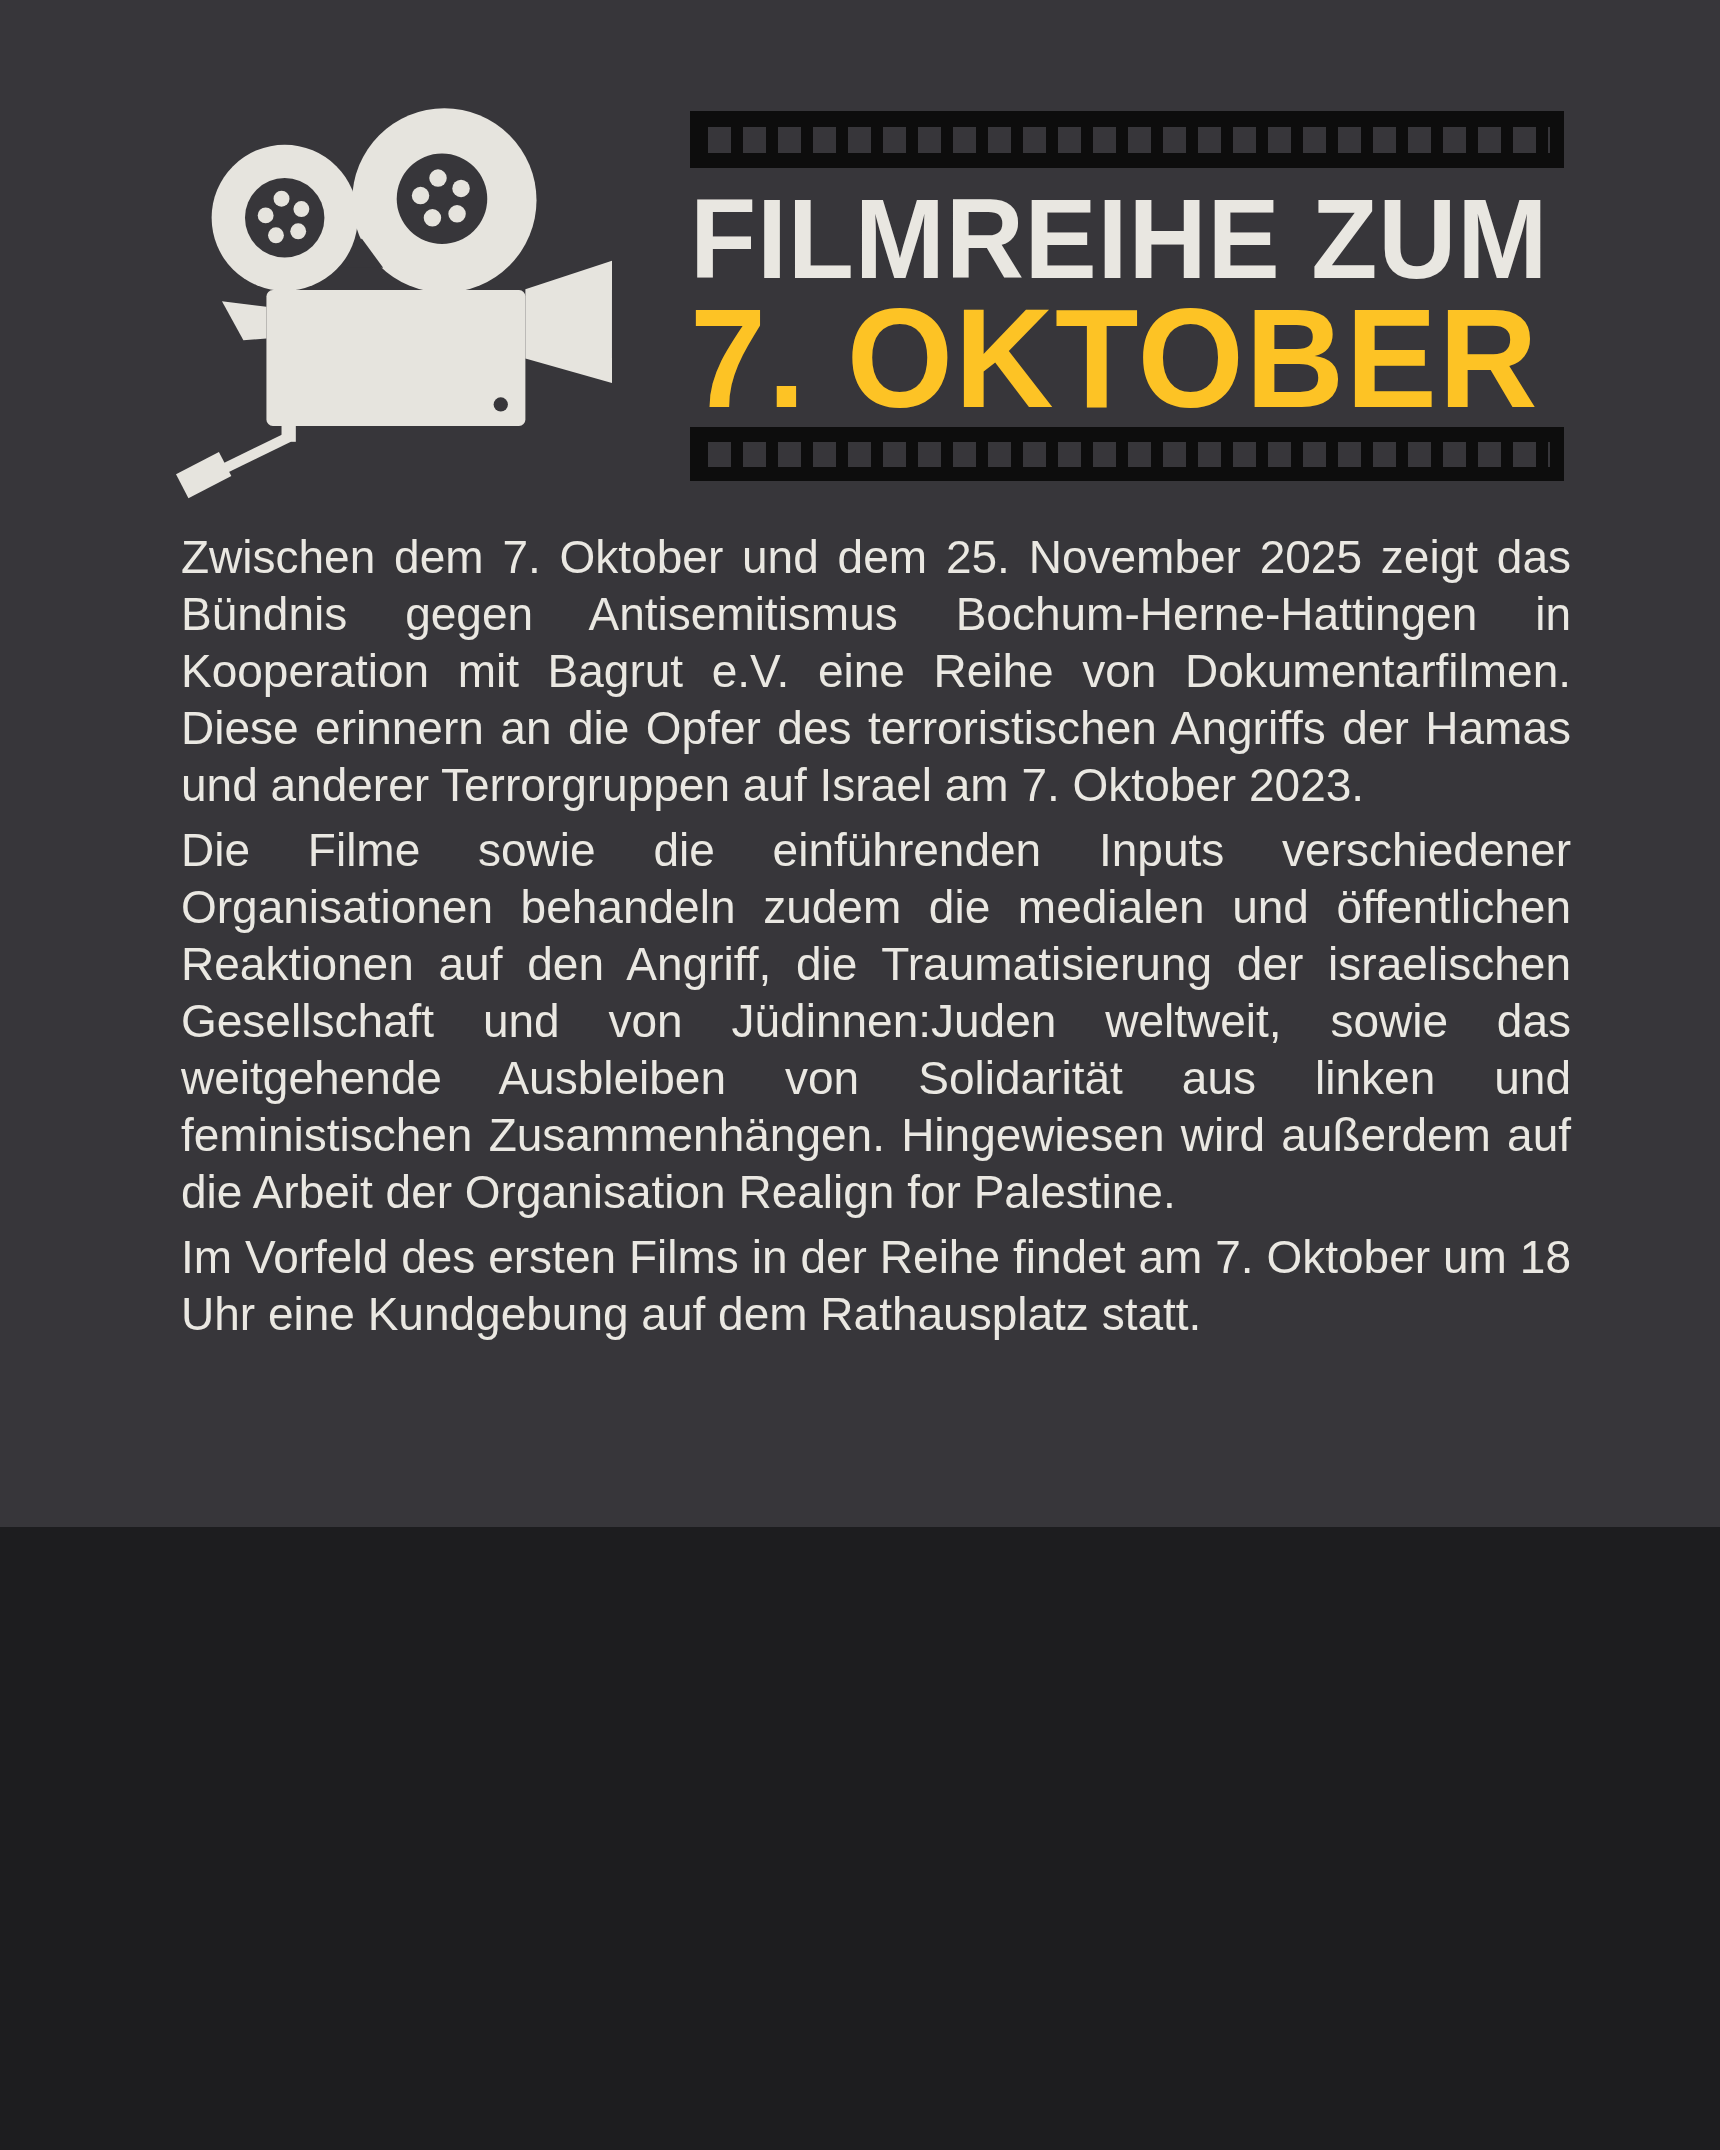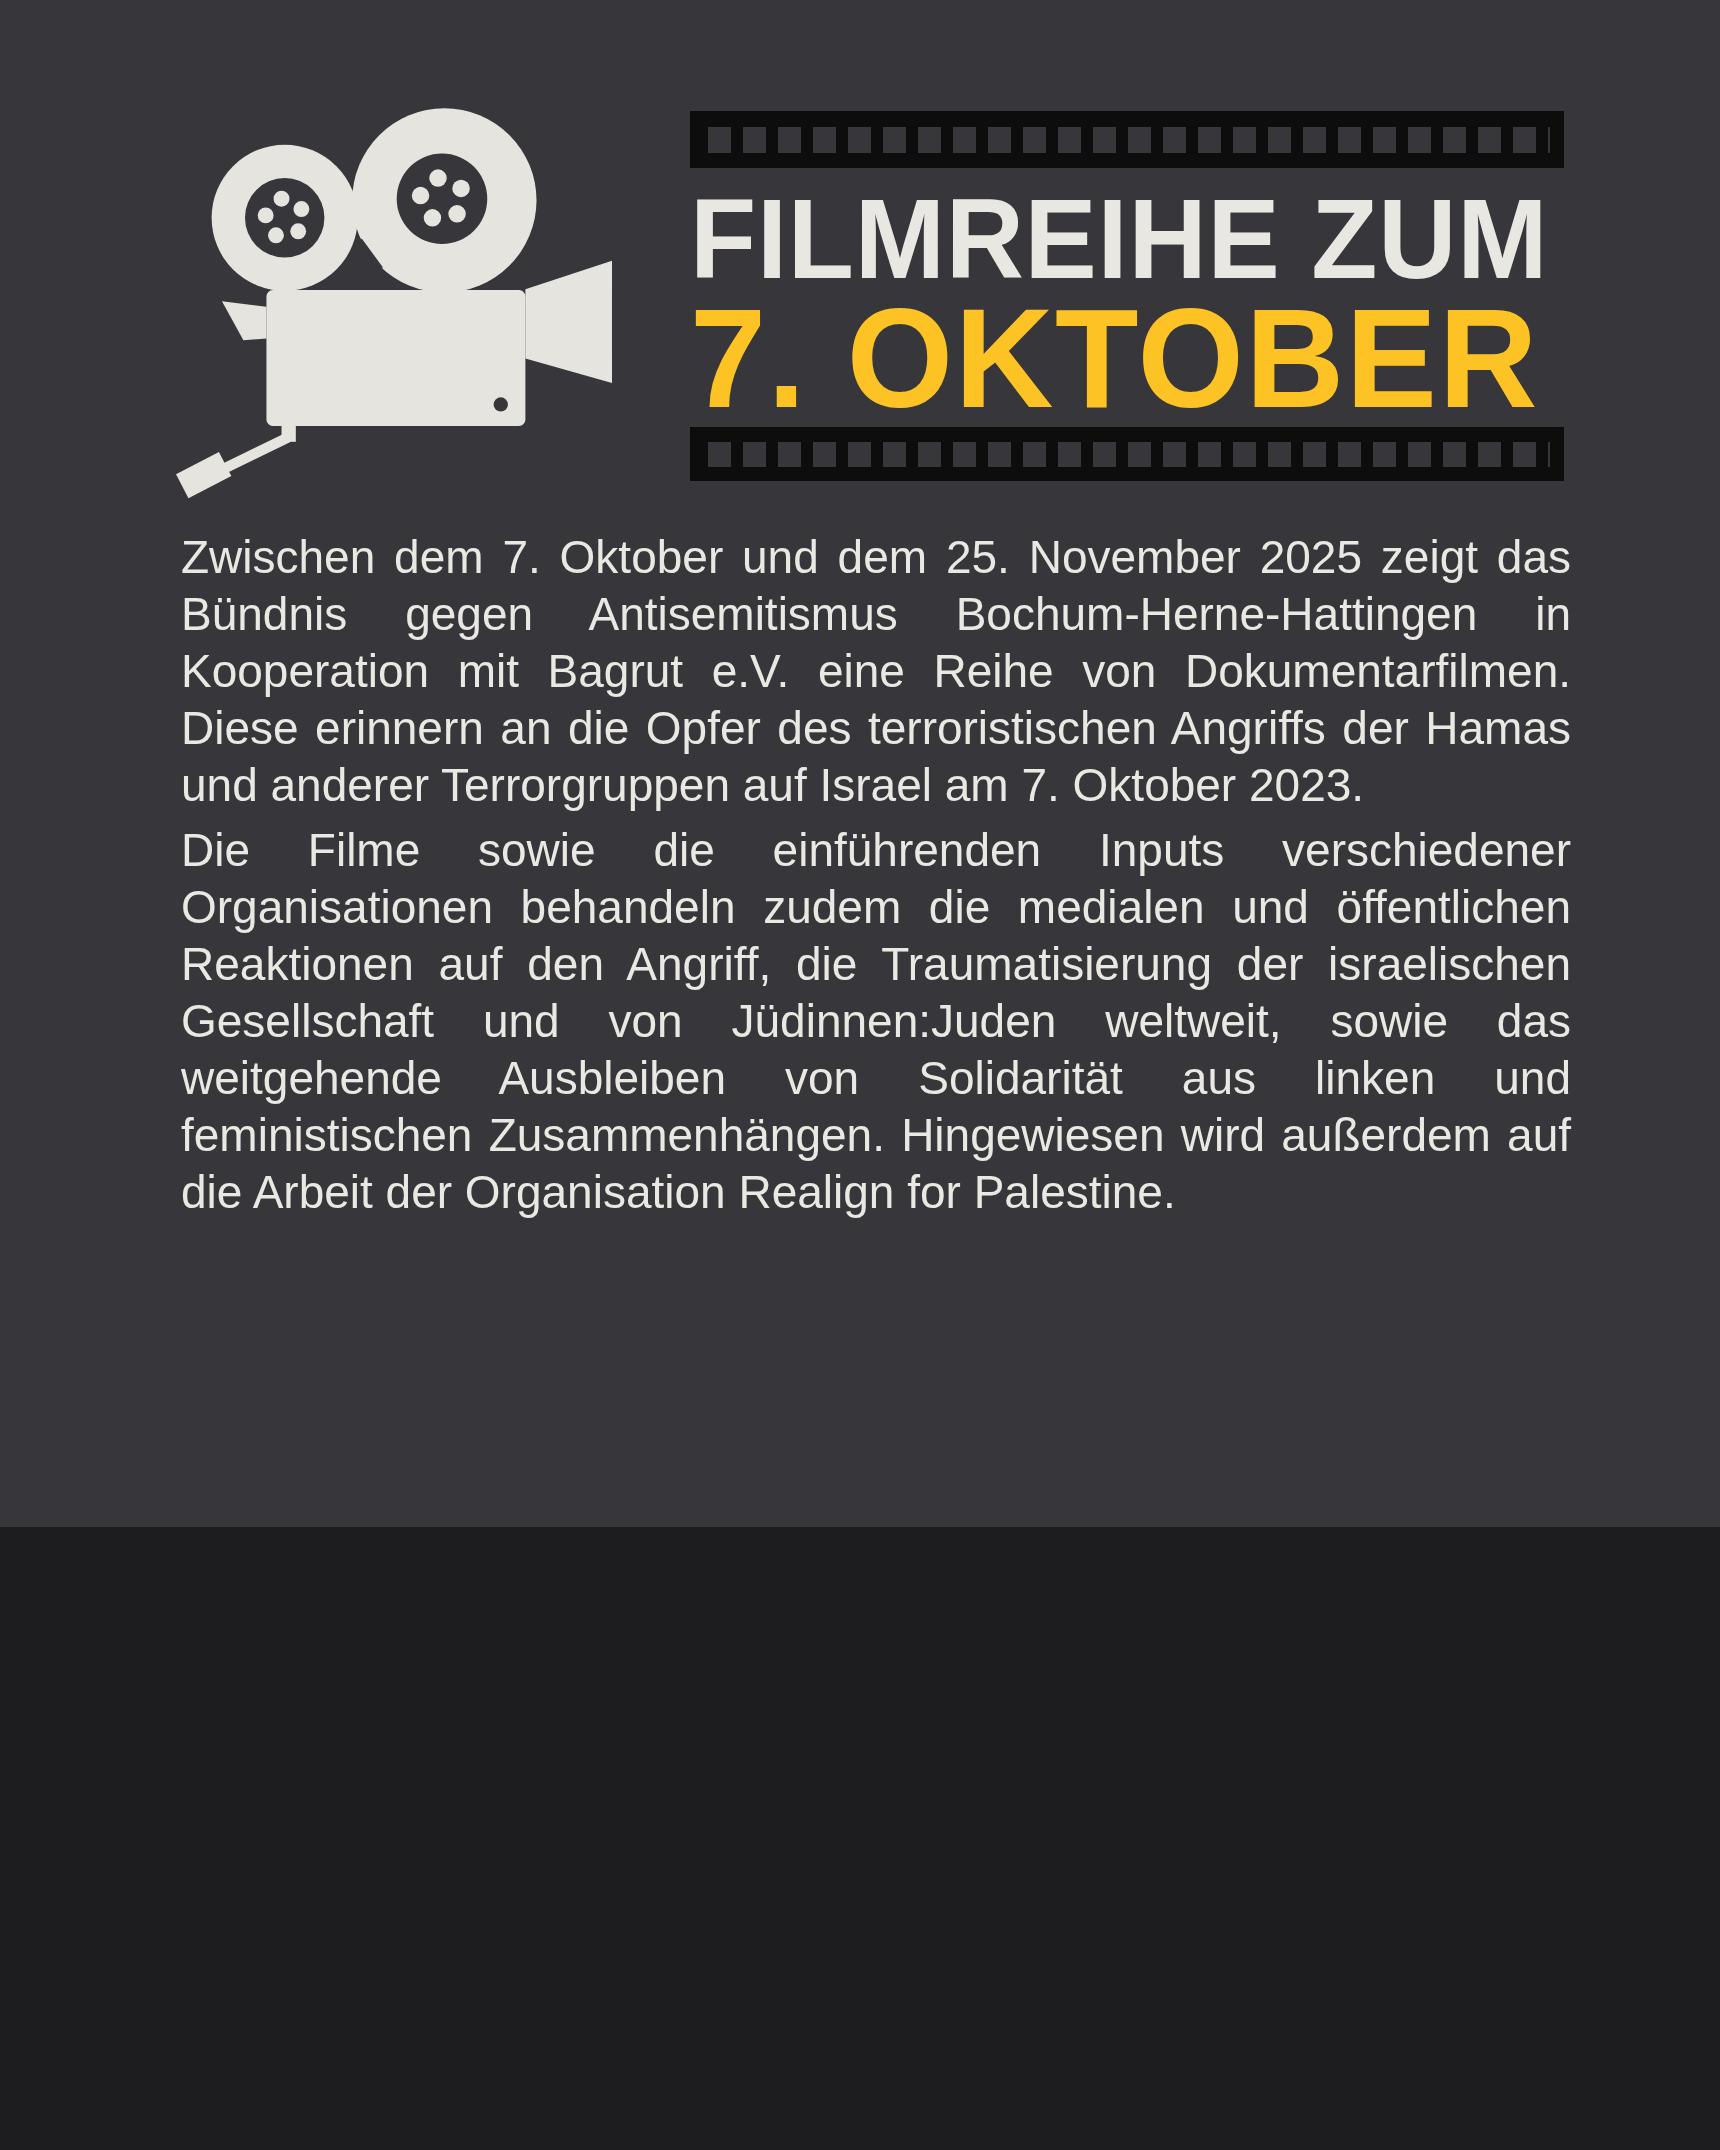--- a/index.html
+++ b/index.html
@@ -86,20 +86,21 @@
   </svg>
 
   <div class="strip strip-top"></div>
   <h1 class="title-line t1">FILMREIHE ZUM</h1>
   <h1 class="title-line t2">7. OKTOBER</h1>
   <div class="strip strip-bottom"></div>
 
   <div class="body-text">
     <p>Zwischen dem 7. Oktober und dem 25. November 2025 zeigt das Bündnis gegen Antisemitismus Bochum-Herne-Hattingen in Kooperation mit Bagrut e.V. eine Reihe von Dokumentarfilmen. Diese erinnern an die Opfer des terroristischen Angriffs der Hamas und anderer Terrorgruppen auf Israel am 7. Oktober 2023.</p>
     <p>Die Filme sowie die einführenden Inputs verschiedener Organisationen behandeln zudem die medialen und öffentlichen Reaktionen auf den Angriff, die Traumatisierung der israelischen Gesellschaft und von Jüdinnen:Juden weltweit, sowie das weitgehende Ausbleiben von Solidarität aus linken und feministischen Zusammenhängen. Hingewiesen wird außerdem auf die Arbeit der Organisation Realign for Palestine.</p>
+    <p>Im Vorfeld des ersten Films in der Reihe findet am 7. Oktober um 18 Uhr eine Kundgebung auf dem Rathausplatz statt.</p>
   </div>
 
 
   <svg class="svg-abs bulb-logo" width="231" height="302" viewBox="0 0 290 380">
     <defs>
       <path id="fondsArc" d="M 36 210 A 100 100 0 1 0 231 253" fill="none"></path>
     </defs>
     <circle cx="133" cy="236" r="123" fill="none" stroke="#f3f2f0" stroke-width="8"></circle>
 
     <g stroke="#f3f2f0" stroke-linecap="round" stroke-linejoin="round">

